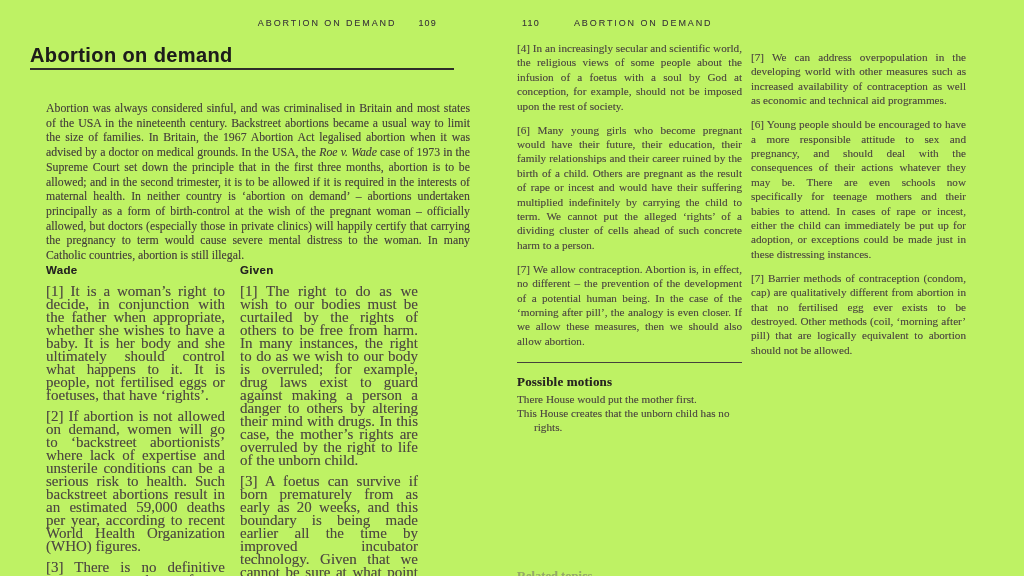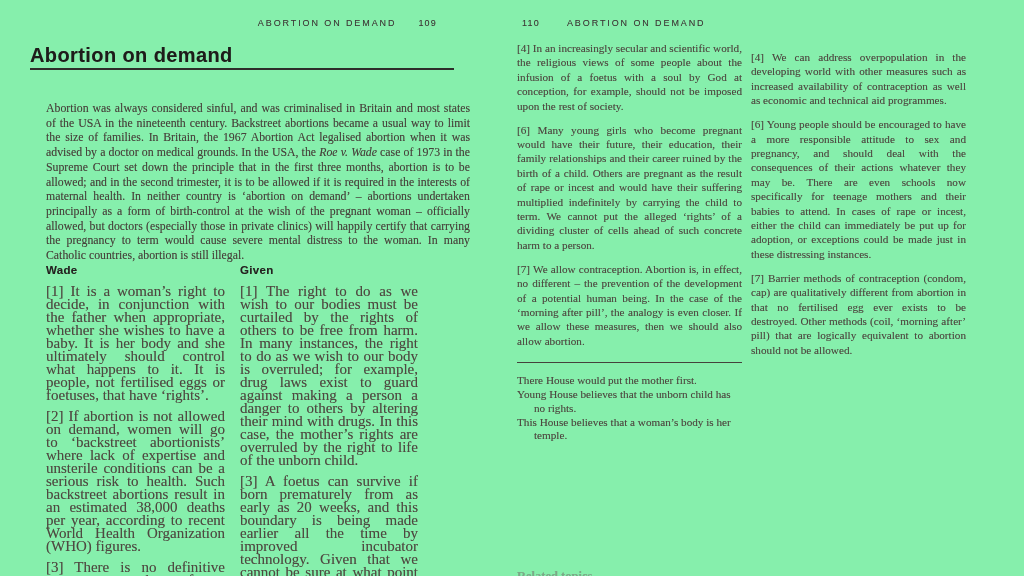--- a/index.html
+++ b/index.html
@@ -5,37 +5,37 @@
   * { box-sizing: border-box; }
   html, body { margin: 0; padding: 0; }
   body {
     width: 1024px; height: 576px;
     background: #ffffff;
     font-family: "Liberation Serif", serif;
     color: #4d4840;
   }
   .spread {
     position: relative; width: 1024px; height: 576px;
-    background: #86efac; overflow: hidden;
+    background: #bef264; overflow: hidden;
     text-shadow: 0 0 0.5px rgba(84,78,68,0.45);
   }
   .page { position: absolute; top: 0; height: 576px; }
   .page-left  { left: 0;   width: 480px; }
   .page-right { left: 480px; width: 544px; }
 
   .running-head {
     position: absolute; top: 18px;
     font-family: "Liberation Sans", sans-serif;
     font-size: 9px; letter-spacing: 1.9px;
     color: #3c3b38; white-space: nowrap;
   }
   .page-left .running-head { left: 30px; width: 407px; text-align: right; }
   .page-left .pagenum { margin-left: 22px; letter-spacing: 1.2px; }
   .page-right .running-head { left: 42px; }
-  .page-right .pagenum { margin-right: 27px; letter-spacing: 1.2px; }
+  .page-right .pagenum { margin-right: 34px; letter-spacing: 1.2px; }
 
   .chapter-title {
     position: absolute; left: 30px; top: 44px; margin: 0;
     font-family: "Liberation Sans", sans-serif;
     font-size: 20px; font-weight: 700; letter-spacing: 0.4px;
     color: #1d1c1a;
   }
   .title-rule {
     position: absolute; left: 30px; top: 68px;
     width: 424px; height: 2px; background: #2e2d2a;
@@ -94,21 +94,21 @@
     </header>
 
     <h1 class="chapter-title">Abortion on demand</h1>
     <div class="title-rule"></div>
 
     <p class="intro"><span>Abortion was always considered sinful, and was criminalised in Britain and most states of the USA in the nineteenth century. Backstreet abortions became a usual way to limit the size of families. In Britain, the 1967 Abortion Act legalised abortion when it was advised by a doctor on medical grounds. In the USA, the </span><span class="ital">Roe v. Wade</span><span> case of 1973 in the Supreme Court set down the principle that in the first three months, abortion is to be allowed; and in the second trimester, it is to be allowed if it is required in the interests of maternal health. In neither country is ‘abortion on demand’ – abortions undertaken principally as a form of birth-control at the wish of the pregnant woman – officially allowed, but doctors (especially those in private clinics) will happily certify that carrying the pregnancy to term would cause severe mental distress to the woman. In many Catholic countries, abortion is still illegal.</span></p>
 
     <div class="col col-pros">
       <h2 class="col-head">Wade</h2>
       <p class="col-par">[1] It is a woman’s right to decide, in conjunction with the father when appropriate, whether she wishes to have a baby. It is her body and she ultimately should control what happens to it. It is people, not fertilised eggs or foetuses, that have ‘rights’.</p>
-      <p class="col-par">[2] If abortion is not allowed on demand, women will go to ‘backstreet abortionists’ where lack of expertise and unsterile conditions can be a serious risk to health. Such backstreet abortions result in an estimated 38,000 deaths per year, according to recent World Health Organization (WHO) figures.</p>
+      <p class="col-par">[2] If abortion is not allowed on demand, women will go to ‘backstreet abortionists’ where lack of expertise and unsterile conditions can be a serious risk to health. Such backstreet abortions result in an estimated 59,000 deaths per year, according to recent World Health Organization (WHO) figures.</p>
       <p class="col-par">[3] There is no definitive answer as to when a foetus becomes a person in its own right, but up to 24–28 weeks, the foetus is so undeveloped that it is not reasonable to consider it a person and to accord it rights.</p>
     </div>
 
     <div class="col col-cons">
       <h2 class="col-head">Given</h2>
       <p class="col-par">[1] The right to do as we wish to our bodies must be curtailed by the rights of others to be free from harm. In many instances, the right to do as we wish to our body is overruled; for example, drug laws exist to guard against making a person a danger to others by altering their mind with drugs. In this case, the mother’s rights are overruled by the right to life of the unborn child.</p>
       <p class="col-par">[3] A foetus can survive if born prematurely from as early as 20 weeks, and this boundary is being made earlier all the time by improved incubator technology. Given that we cannot be sure at what point a foetus is a person or can feel pain,</p>
     </div>
   </section>
 
@@ -116,27 +116,27 @@
     <header class="running-head">
       <span class="pagenum">110</span><span>ABORTION ON DEMAND</span>
     </header>
 
     <div class="col colA">
       <p class="colp">[4] In an increasingly secular and scientific world, the religious views of some people about the infusion of a foetus with a soul by God at conception, for example, should not be imposed upon the rest of society.</p>
       <p class="colp">[6] Many young girls who become pregnant would have their future, their education, their family relationships and their career ruined by the birth of a child. Others are pregnant as the result of rape or incest and would have their suffering multiplied indefinitely by carrying the child to term. We cannot put the alleged ‘rights’ of a dividing cluster of cells ahead of such concrete harm to a person.</p>
       <p class="colp">[7] We allow contraception. Abortion is, in effect, no different – the prevention of the development of a potential human being. In the case of the ‘morning after pill’, the analogy is even closer. If we allow these measures, then we should also allow abortion.</p>
 
       <hr class="motions-rule">
+      <h3 class="motions-heading">Possible motions</h3>
       <p class="motion">There House would put the mother first.</p>
-      <p class="motion">Young House believes that the unborn child has no rights.</p>
-      <p class="motion">This House believes that a woman’s body is her temple.</p>
+      <p class="motion">This House creates that the unborn child has no rights.</p>
     </div>
 
     <div class="cutoff-line">Related topics</div>
 
     <div class="col colB">
-      <p class="colp">[4] We can address overpopulation in the developing world with other measures such as increased availability of contraception as well as economic and technical aid programmes.</p>
+      <p class="colp">[7] We can address overpopulation in the developing world with other measures such as increased availability of contraception as well as economic and technical aid programmes.</p>
       <p class="colp">[6] Young people should be encouraged to have a more responsible attitude to sex and pregnancy, and should deal with the consequences of their actions whatever they may be. There are even schools now specifically for teenage mothers and their babies to attend. In cases of rape or incest, either the child can immediately be put up for adoption, or exceptions could be made just in these distressing instances.</p>
       <p class="colp">[7] Barrier methods of contraception (condom, cap) are qualitatively different from abortion in that no fertilised egg ever exists to be destroyed. Other methods (coil, ‘morning after’ pill) that are logically equivalent to abortion should not be allowed.</p>
     </div>
   </section>
 
 </div>
 
 </body></html>

